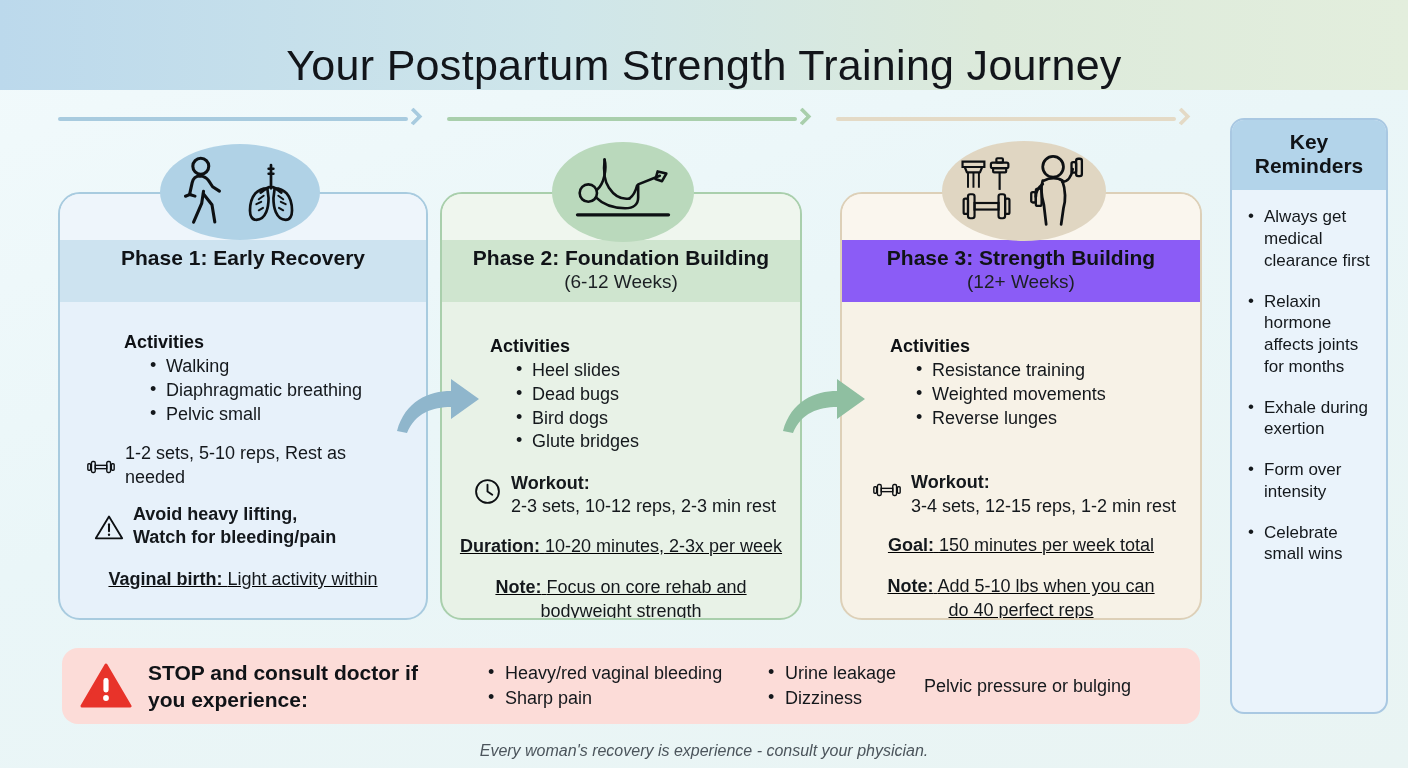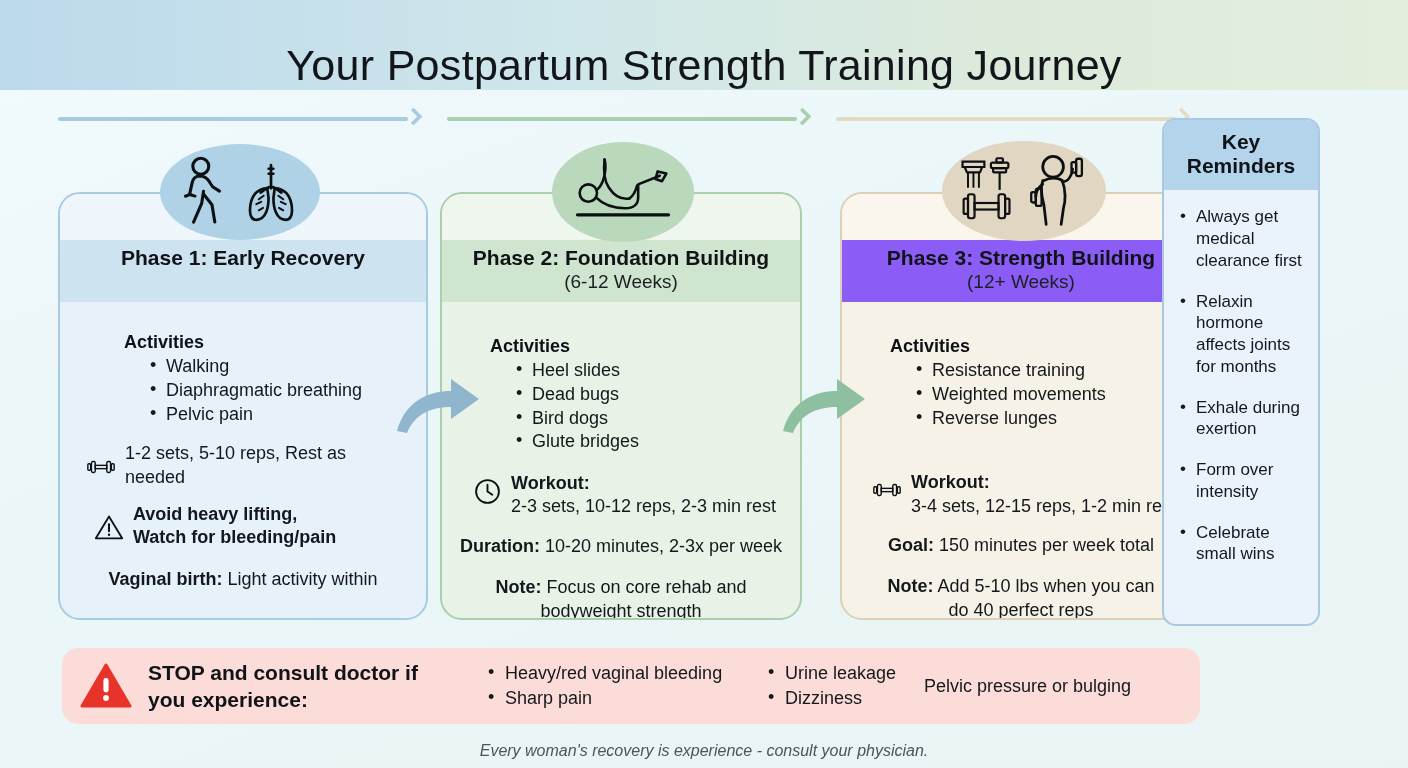--- a/index.html
+++ b/index.html
@@ -63,21 +63,21 @@
     position: relative; padding-left: 16px;
   }
   .bullets li::before {
     content: "•"; position: absolute; left: 0; top: -1px; font-size: 18px;
   }
 
   .row-icon { display: flex; align-items: flex-start; gap: 9px; }
   .icon-slot { flex: 0 0 auto; width: 30px; display: flex; justify-content: center; padding-top: 2px; }
   .line18 { font-size: 18px; color: #14181c; line-height: 1.3; }
   .line18 b { font-weight: bold; }
-  .ctr { text-align: center; }
+  .ctr { text-align: center; text-decoration: underline; }
 
   
   .kr {
     position: absolute; border-radius: 14px; border: 2px solid #a9c8e2;
     background: #eaf3fb; overflow: hidden;
   }
   .kr-head {
     background: #b3d4ea; text-align: center; padding: 10px 4px 12px;
     font-size: 21px; font-weight: bold; color: #101317; line-height: 1.15;
   }
@@ -142,21 +142,21 @@
         <div class="card-title">Phase 1: Early Recovery</div>
       </div>
       <div class="card-body" style="top:112px; padding:12px 16px 0 16px;">
 
 
         <div style="margin-top:14px; margin-left:48px;">
           <div class="sec-head">Activities</div>
           <ul class="bullets">
             <li>Walking</li>
             <li>Diaphragmatic breathing</li>
-            <li>Pelvic pain</li>
+            <li>Pelvic small</li>
           </ul>
         </div>
 
         <div class="row-icon" style="margin-top:16px; margin-left:10px; align-items:center;">
           <span class="icon-slot">
             <svg width="28" height="18" viewBox="0 0 34 18">
               <rect x="1" y="5" width="3.4" height="8" rx="1.2" fill="none" stroke="#0d1013" stroke-width="1.7"></rect>
               <rect x="5.4" y="2.4" width="4.6" height="13.2" rx="1.6" fill="none" stroke="#0d1013" stroke-width="1.7"></rect>
               <rect x="10" y="7" width="14" height="4" fill="none" stroke="#0d1013" stroke-width="1.7"></rect>
               <rect x="24" y="2.4" width="4.6" height="13.2" rx="1.6" fill="none" stroke="#0d1013" stroke-width="1.7"></rect>
@@ -345,21 +345,21 @@
         <path d="M28 25 C33 25, 36 20, 37 14" fill="none" stroke="#0d1013" stroke-width="2.4" stroke-linecap="round"></path>
         <path d="M11 27 C7 30, 5 34, 5 38" fill="none" stroke="#0d1013" stroke-width="2.4" stroke-linecap="round"></path>
         <rect x="36" y="8" width="4" height="9" rx="1.4" fill="none" stroke="#0d1013" stroke-width="2"></rect>
         <rect x="40" y="5" width="5" height="15" rx="1.8" fill="none" stroke="#0d1013" stroke-width="2"></rect>
         <rect x="1" y="34" width="4" height="9" rx="1.4" fill="none" stroke="#0d1013" stroke-width="2"></rect>
         <rect x="5" y="31" width="5" height="15" rx="1.8" fill="none" stroke="#0d1013" stroke-width="2"></rect>
       </svg>
     </div>
   </div>
 
-  <div class="kr" style="left:1162px; top:118px; width:158px; height:508px;">
+  <div class="kr" style="left:1230px; top:118px; width:158px; height:596px;">
     <div class="kr-head">
       <div>Key</div>
       <div>Reminders</div>
     </div>
     <ul class="kr-list">
       <li>Always get medical clearance first</li>
       <li>Relaxin hormone affects joints for months</li>
       <li>Exhale during exertion</li>
       <li>Form over intensity</li>
       <li>Celebrate small wins</li>

